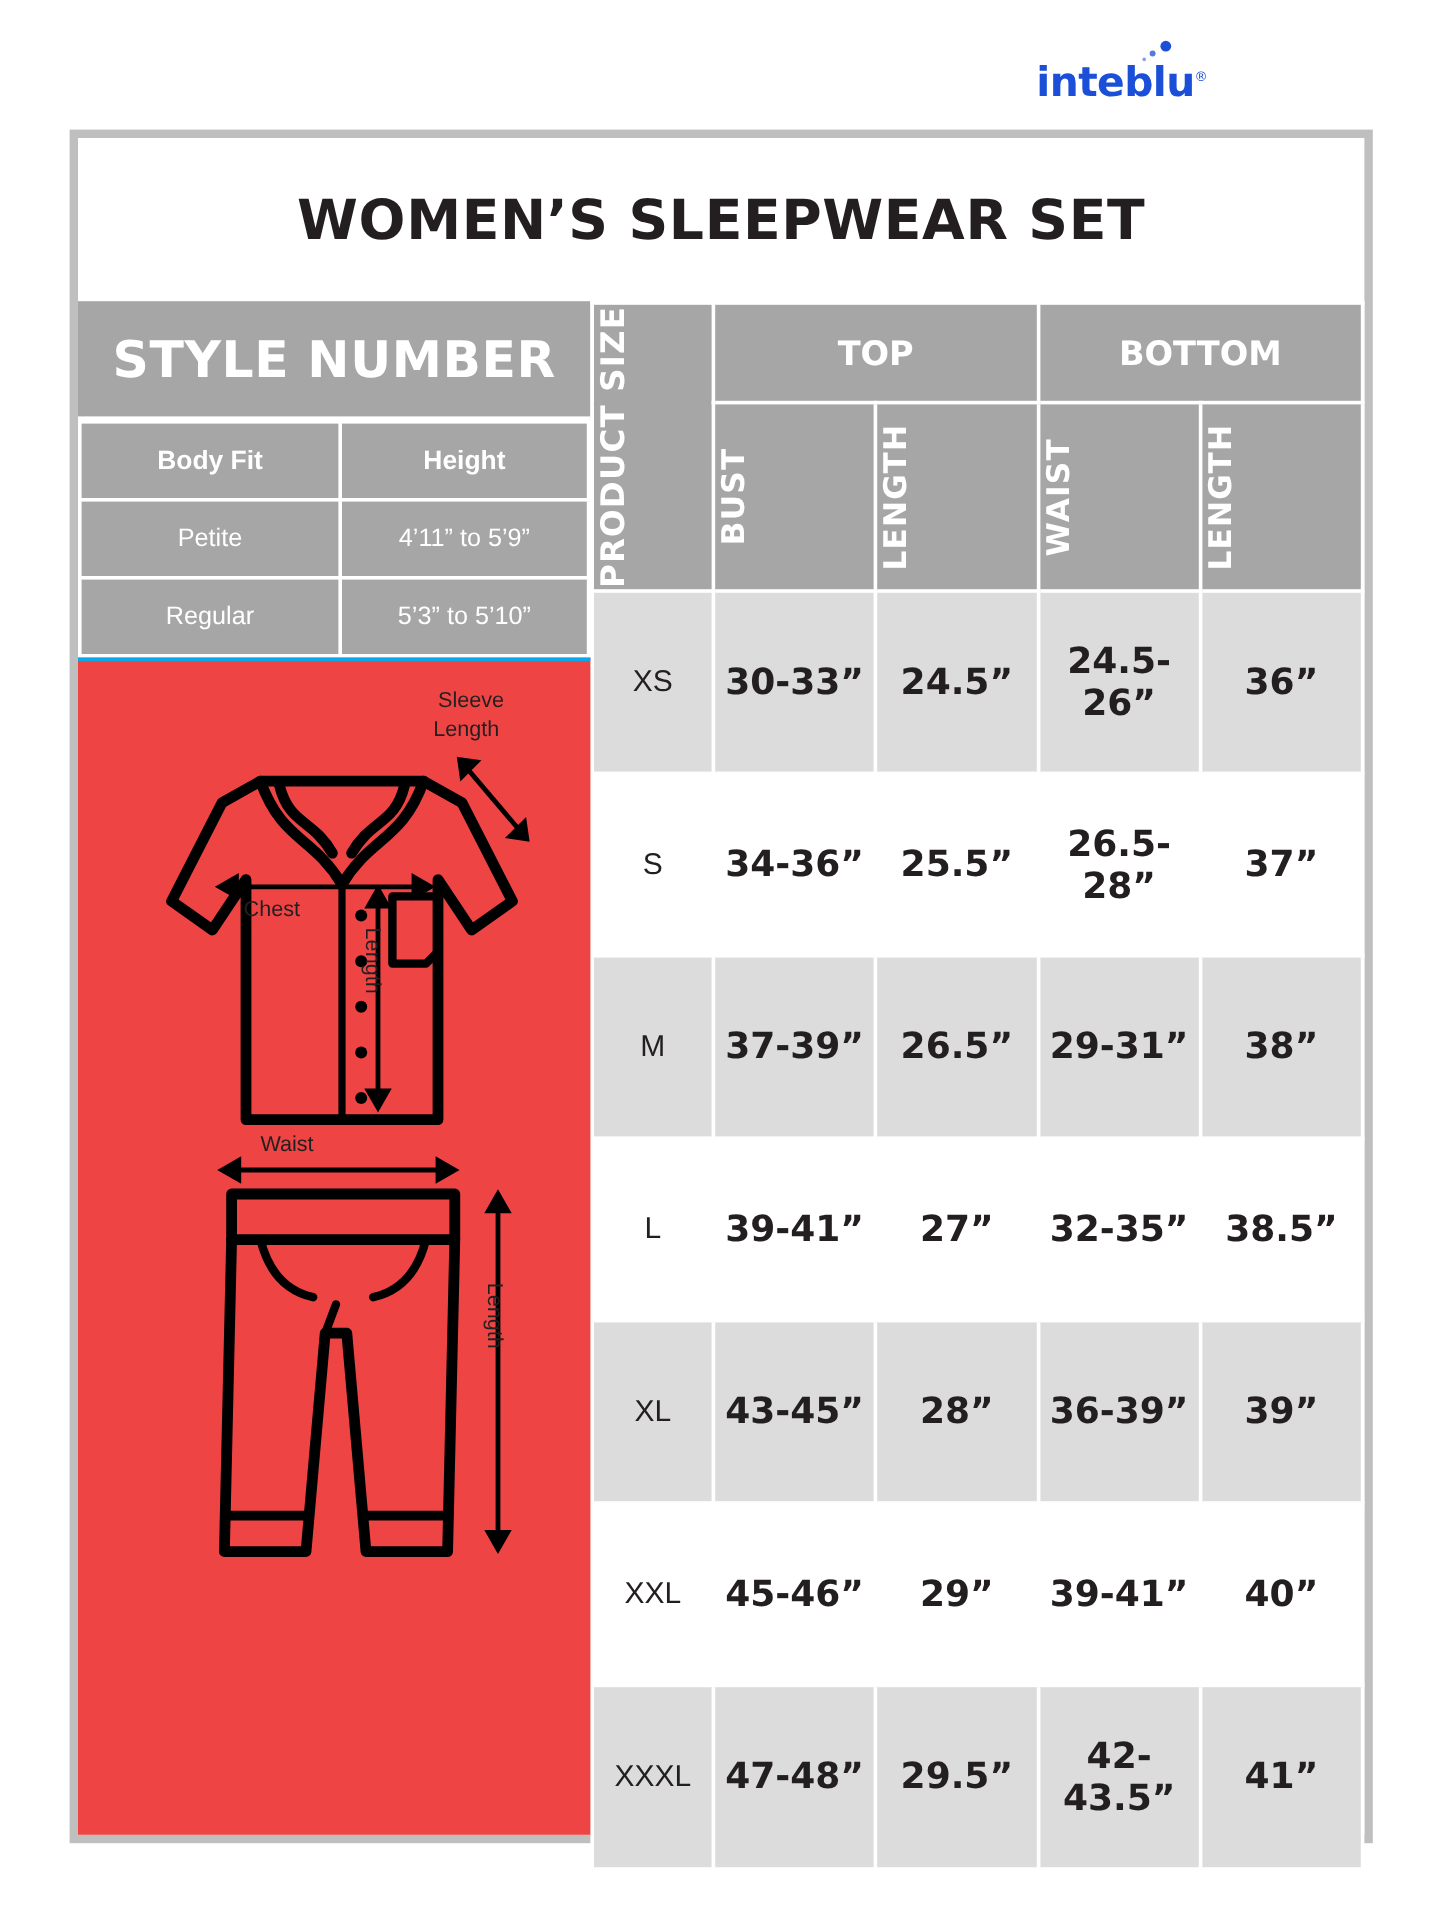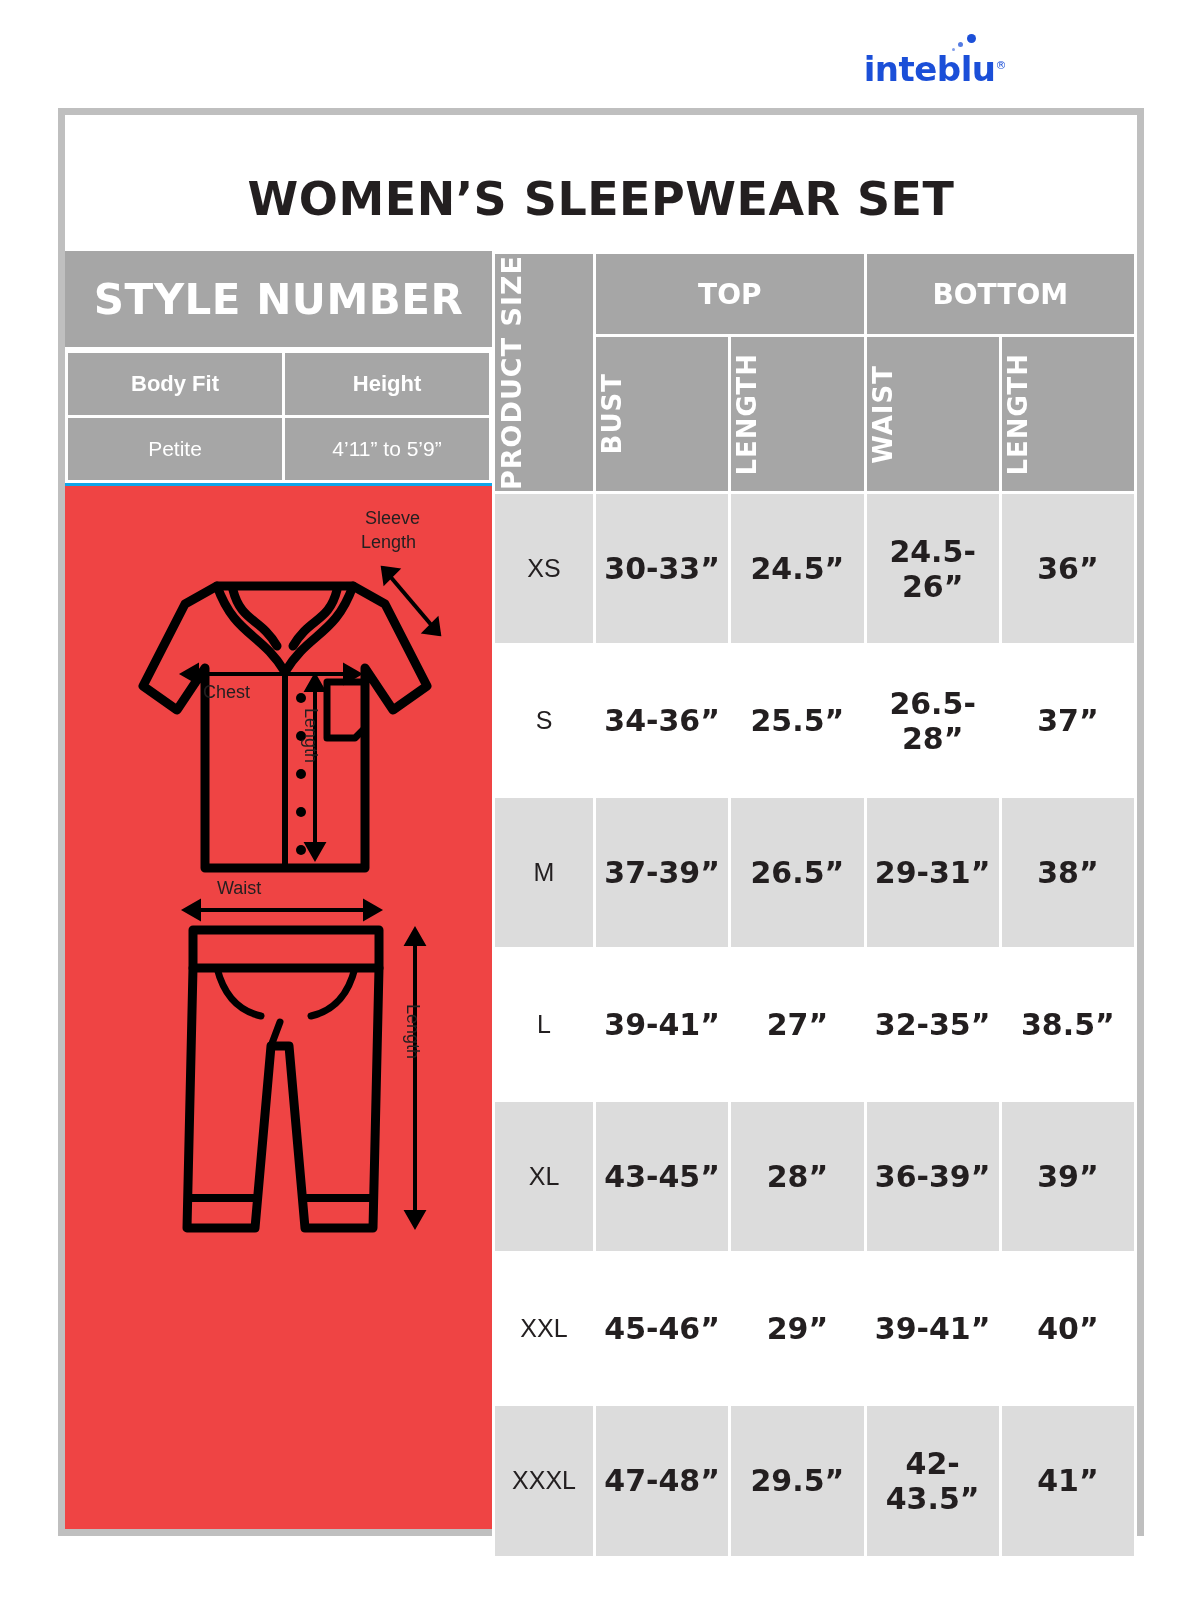--- a/index.html
+++ b/index.html
@@ -64,21 +64,21 @@
     width: 1086px;
     height: 1428px;
     border: 7px solid #bfbfbf;
     box-sizing: border-box;
     background: #ffffff;
   }
 
   .title-bar {
     position: absolute;
     left: 0;
-    top: 16px;
+    top: 0;
     width: 100%;
     height: 136px;
     display: flex;
     align-items: center;
     justify-content: center;
     box-sizing: border-box;
   }
   .title-bar h1 {
     margin: 0;
     font-family: "DejaVu Sans", sans-serif;
@@ -228,20 +228,24 @@
           <thead>
             <tr>
               <th>Body Fit</th>
               <th>Height</th>
             </tr>
           </thead>
           <tbody>
             <tr>
               <td>Petite</td>
               <td>4’11” to 5’9”</td>
+            </tr>
+            <tr>
+              <td>Regular</td>
+              <td>5’3” to 5’10”</td>
             </tr>
           </tbody>
         </table>
 
         <div class="illus">
           <svg width="427" height="920" viewBox="0 0 427 920">
             <g fill="none" stroke="#000000" stroke-width="9" stroke-linejoin="round" stroke-linecap="round">
 
               <path d="M152 100 L120 118 L78 200 L112 224 L140 182 L140 382 L300 382 L300 182 L328 224 L362 200 L320 118 L288 100 Z"></path>
 

